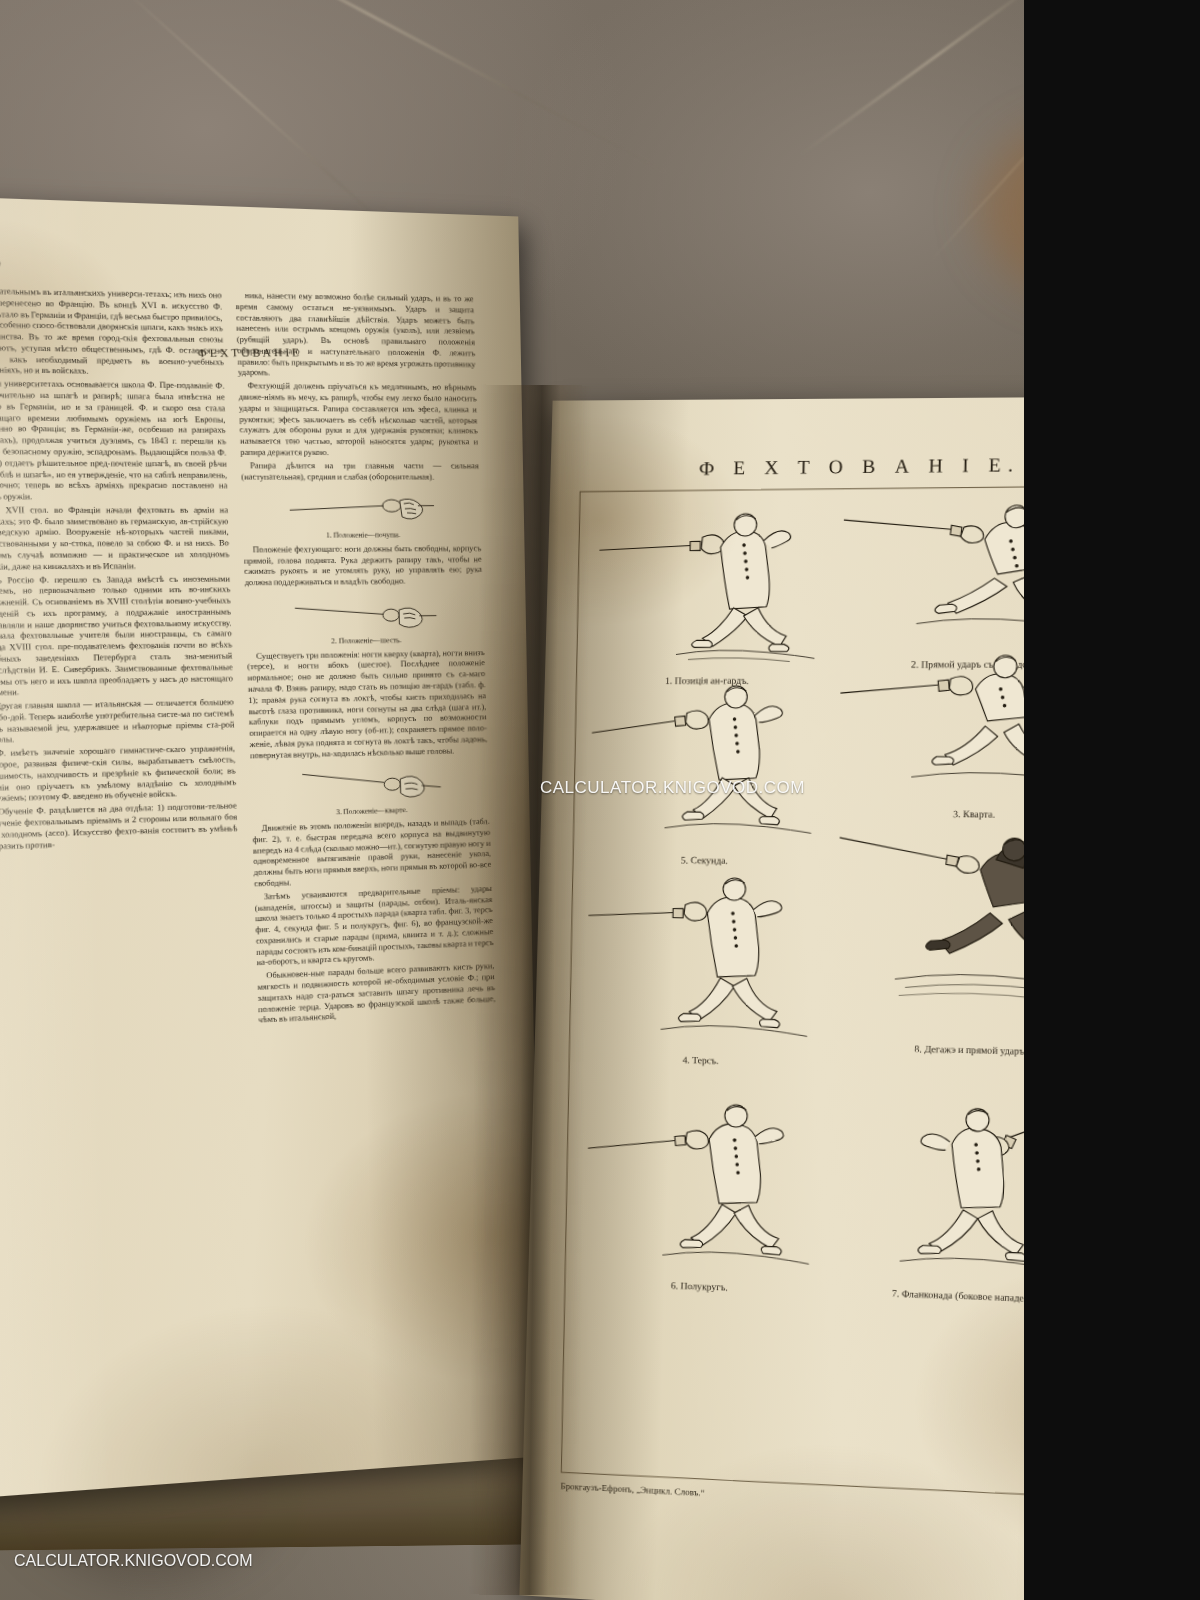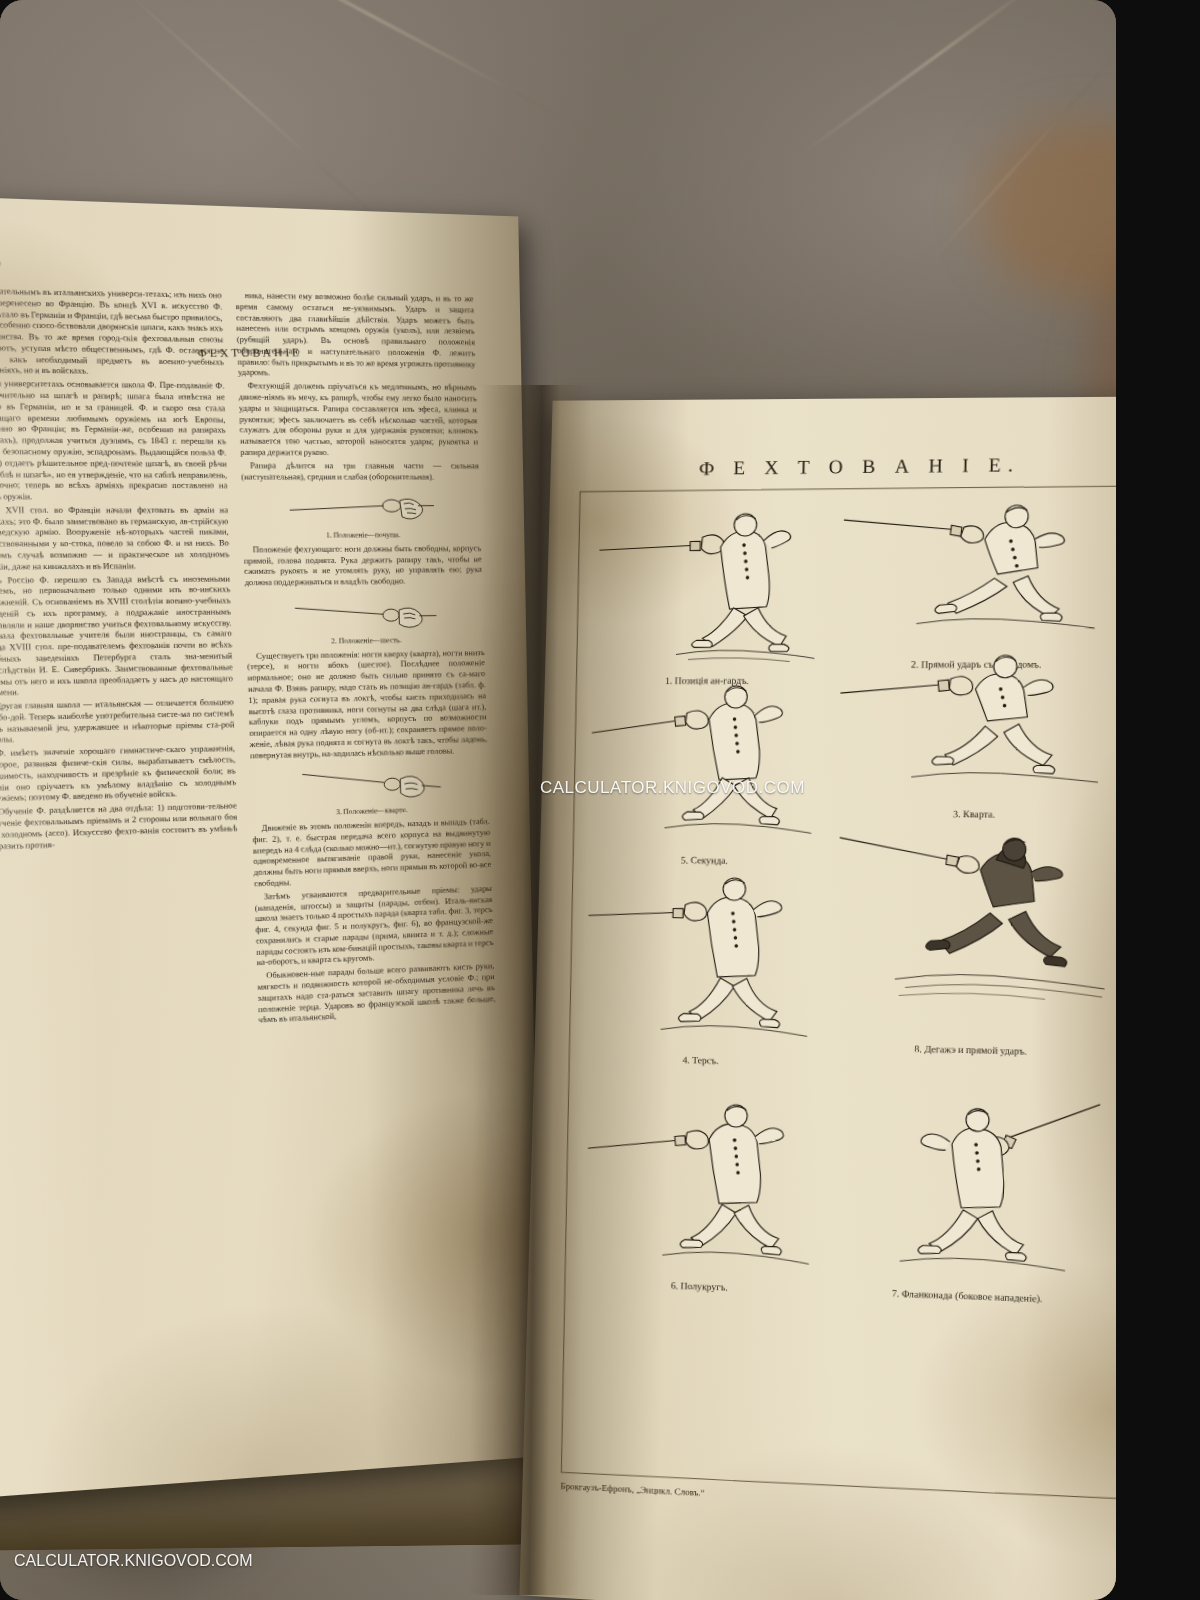--- a/index.html
+++ b/index.html
@@ -2,26 +2,25 @@
 <html><head>
 <meta charset="utf-8">
 <style>
   html, body {
     margin: 0;
     padding: 0;
     background: #0d0d0d;
   }
   #root {
     position: relative;
-    width: 1116px;
+    width: 1024px;
     height: 1600px;
     overflow: hidden;
     font-family: "Liberation Serif", serif;
     background: #6b6359;
-    border-radius: 23px;
   }
 
   
   .backdrop {
     position: absolute;
     inset: 0;
     background:
       radial-gradient(ellipse 700px 500px at 20% 8%, #8d8277 0%, rgba(141,130,119,0) 60%),
       radial-gradient(ellipse 600px 420px at 85% 12%, #8a8075 0%, rgba(138,128,117,0) 62%),
       radial-gradient(ellipse 800px 600px at 60% 92%, #8b8276 0%, rgba(139,130,118,0) 65%),

